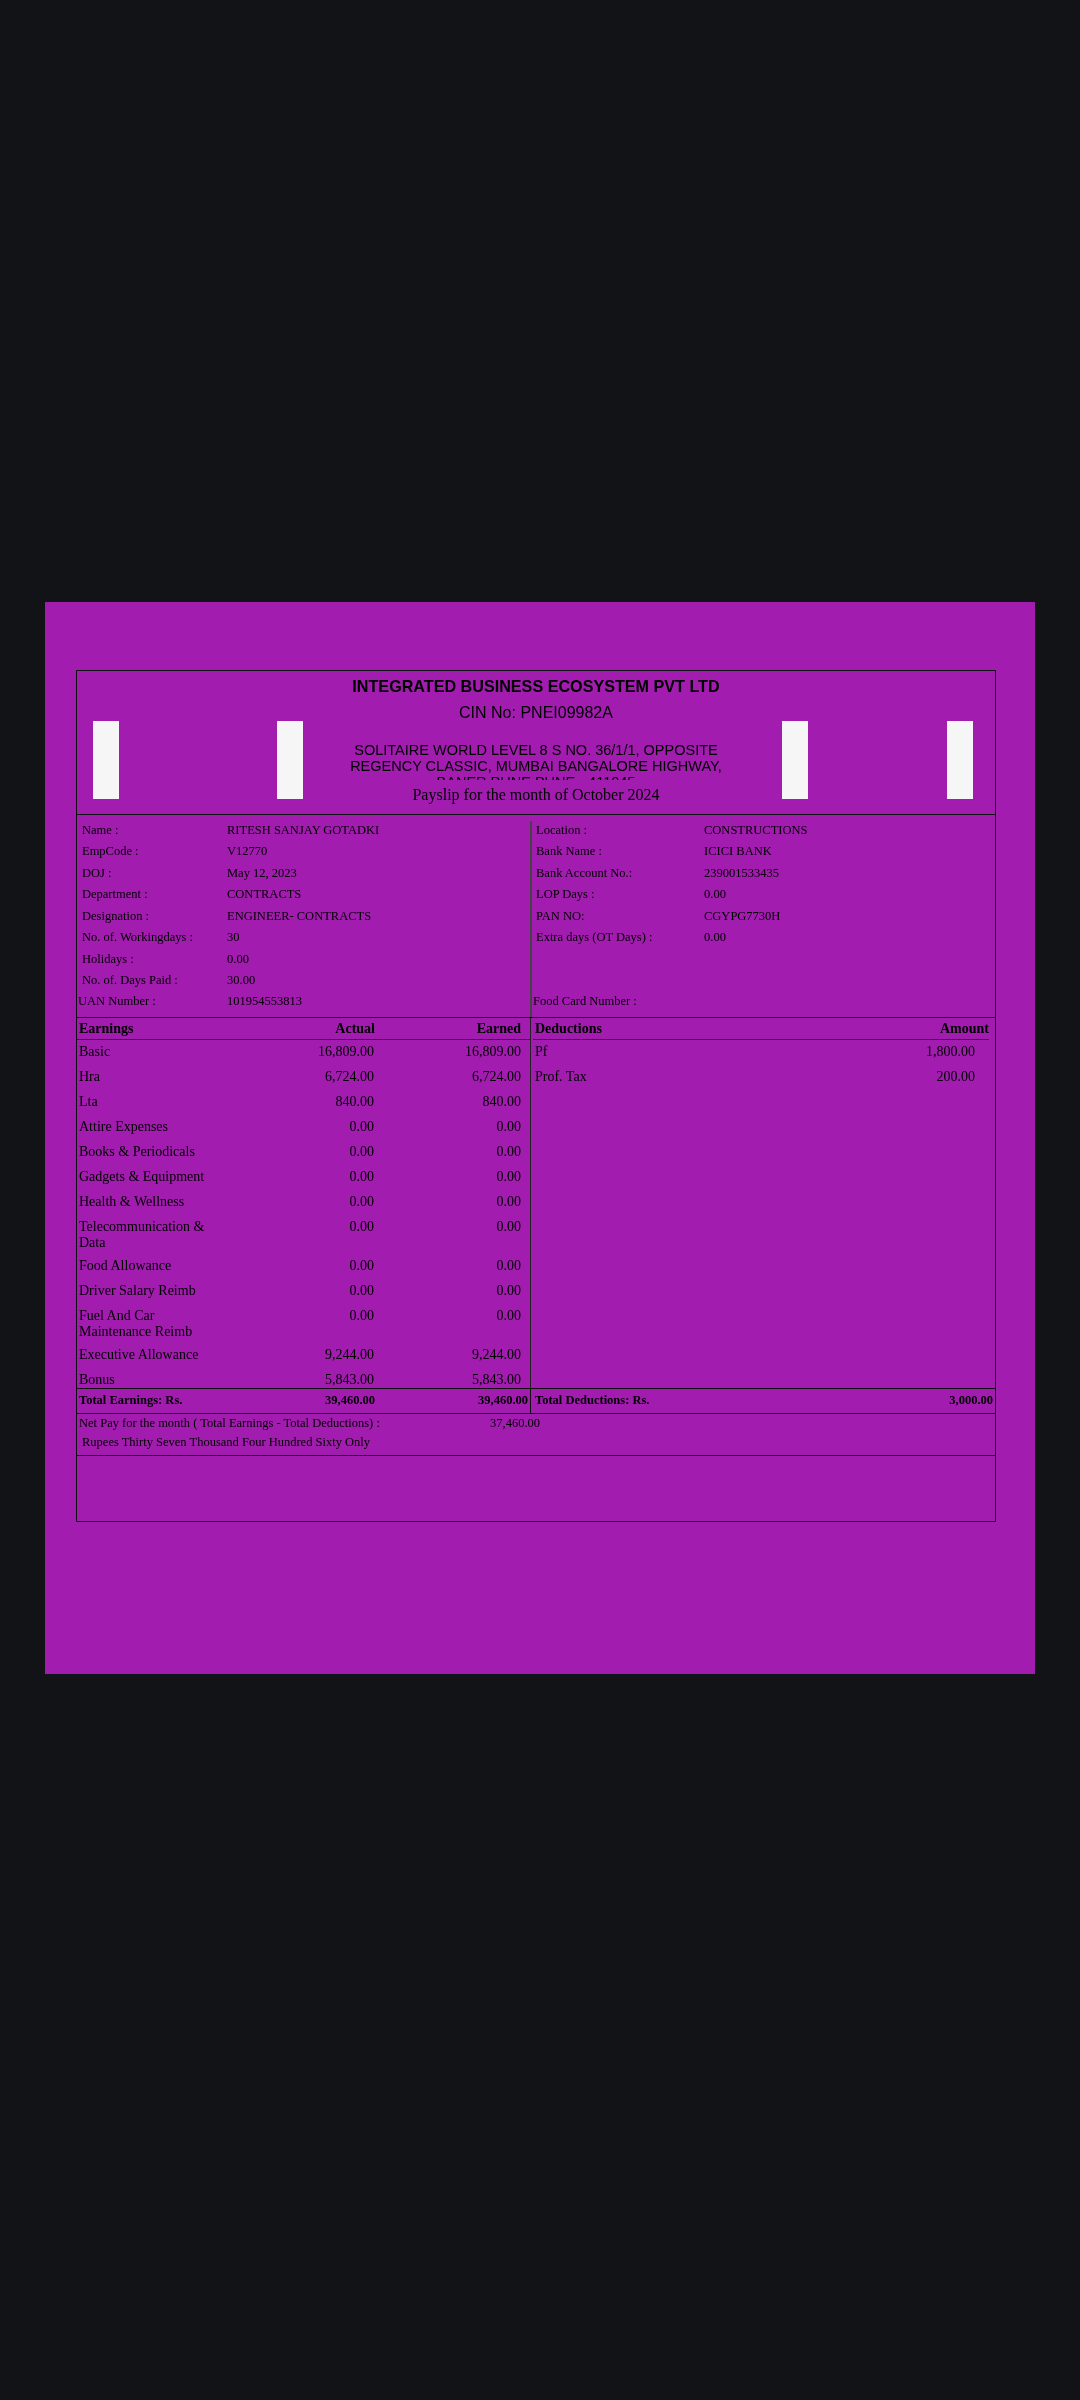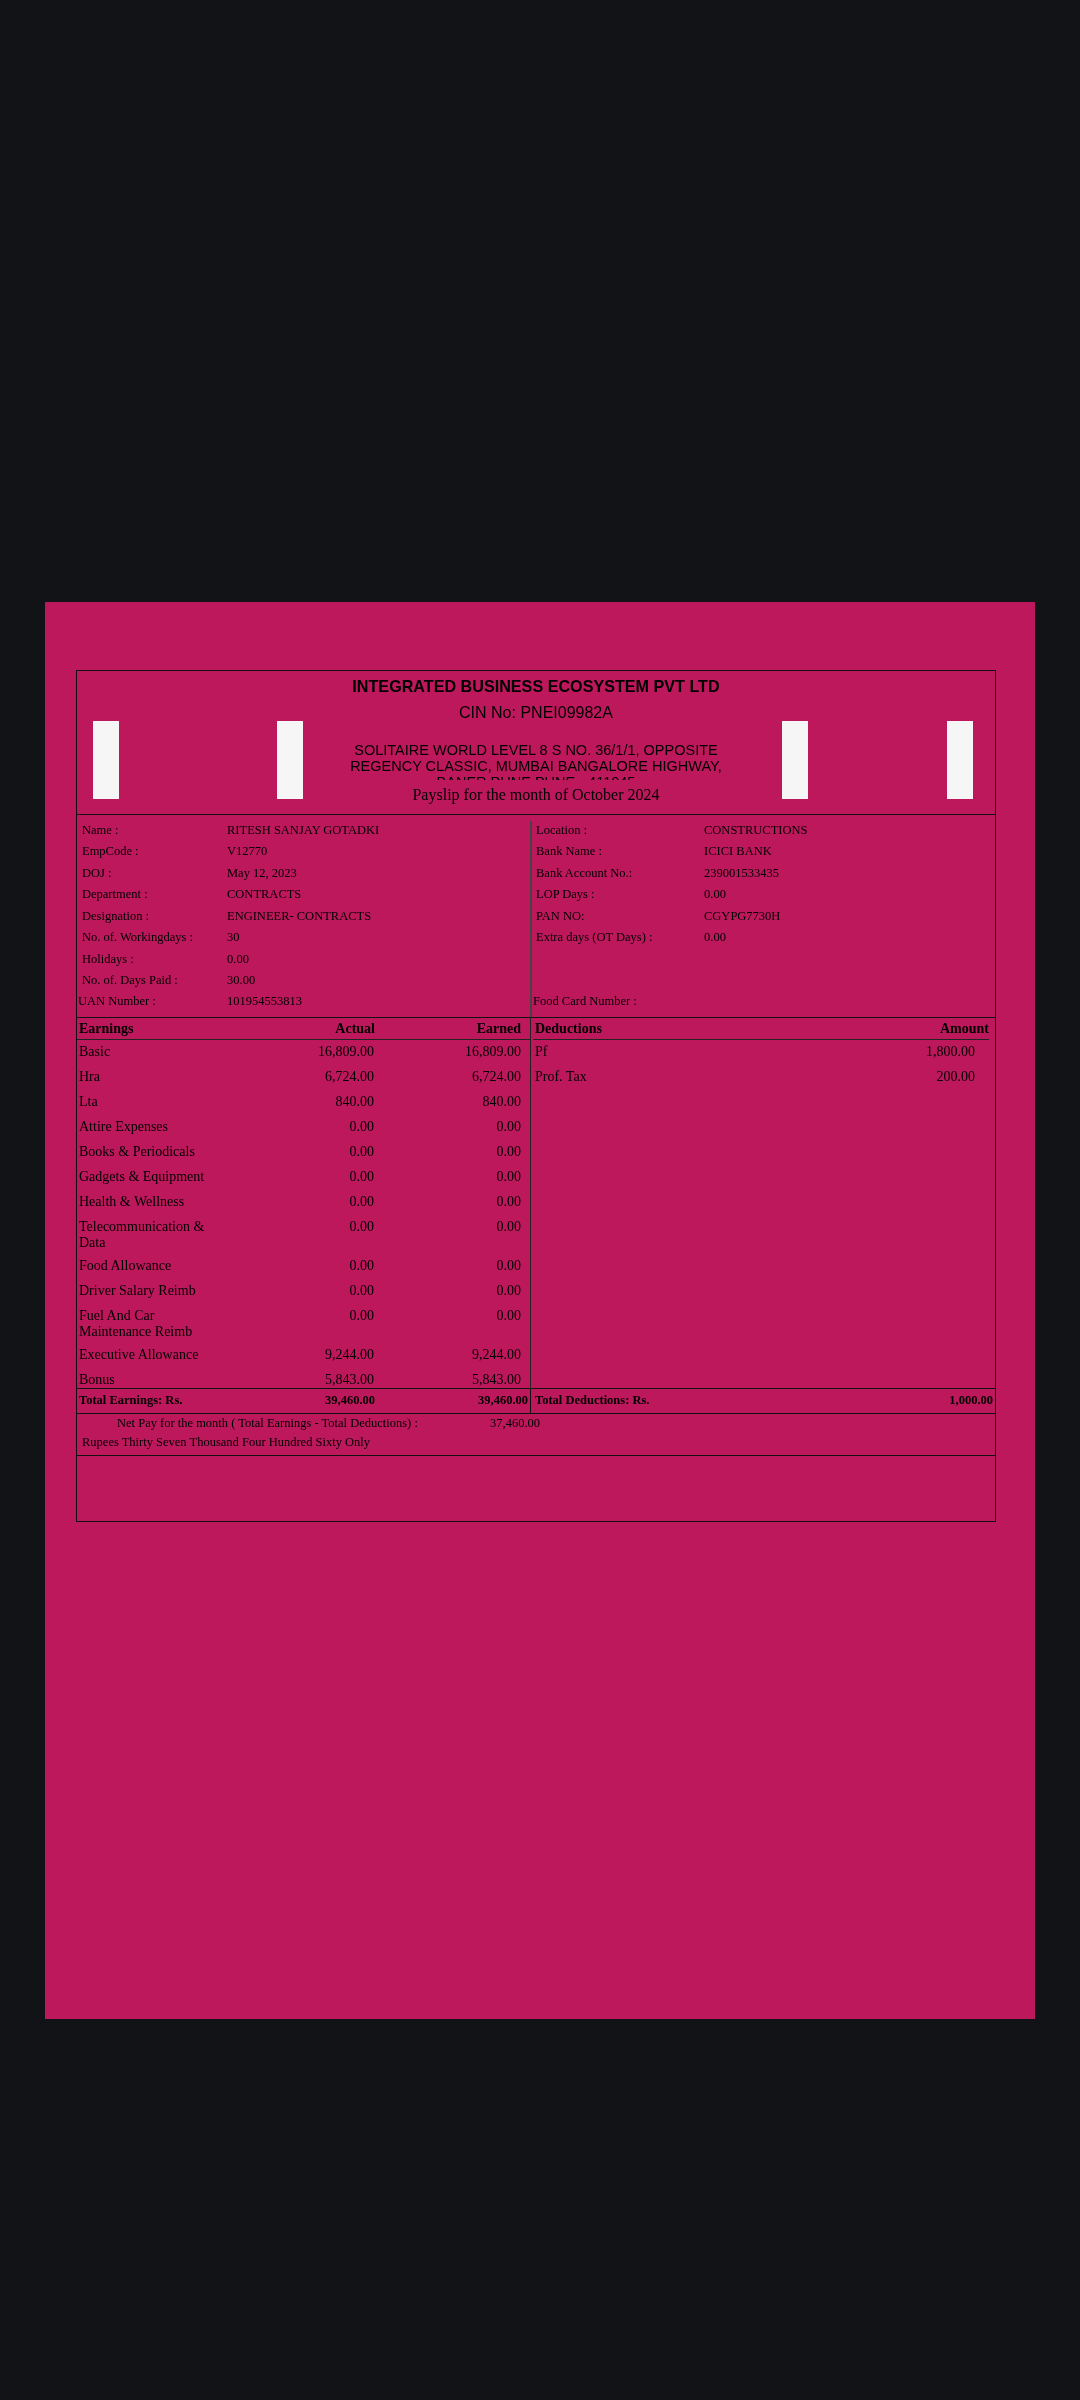--- a/index.html
+++ b/index.html
@@ -7,22 +7,22 @@
     width: 1080px; height: 2400px;
     background: #121317;
     position: relative;
     overflow: hidden;
     font-family: "Liberation Serif", serif;
     color: #000;
   }
   .page {
     position: absolute;
     left: 45px; top: 602px;
-    width: 990px; height: 1417px;
-    background: #be185d;
+    width: 990px; height: 1072px;
+    background: #a21caf;
   }
   .slip {
     position: absolute;
     left: 31px; top: 68px;
     width: 920px;
     border: 1.5px solid #111;
     box-sizing: border-box;
   }
   
   .hdr {
@@ -240,25 +240,25 @@
             <span class="am">200.00</span>
           </div>
         </div>
 
       <div class="totals">
         <div class="vl"></div>
         <span style="left:2px;">Total Earnings: Rs.</span>
         <span style="right:620px;">39,460.00</span>
         <span style="left:0;width:451px;text-align:right;">39,460.00</span>
         <span style="left:458px;">Total Deductions: Rs.</span>
-        <span style="right:2px;">1,000.00</span>
+        <span style="right:2px;">3,000.00</span>
       </div>
 
       <div class="net">
-        <span style="left:2px;top:4px;margin-left:38px;">Net Pay for the month ( Total Earnings - Total Deductions) :</span>
+        <span style="left:2px;top:4px;">Net Pay for the month ( Total Earnings - Total Deductions) :</span>
         <span style="left:413px;top:4px;text-align:right;">37,460.00</span>
         <span style="left:5px;top:23px;">Rupees Thirty Seven Thousand Four Hundred Sixty  Only</span>
       </div>
 
 
     </div>
 
   </div>
 </div>
 

